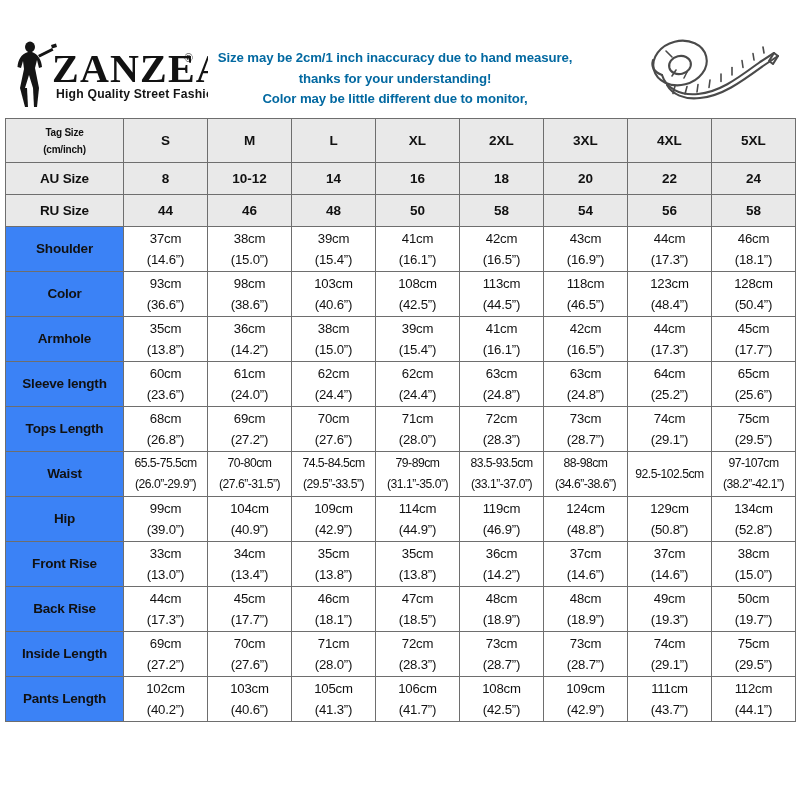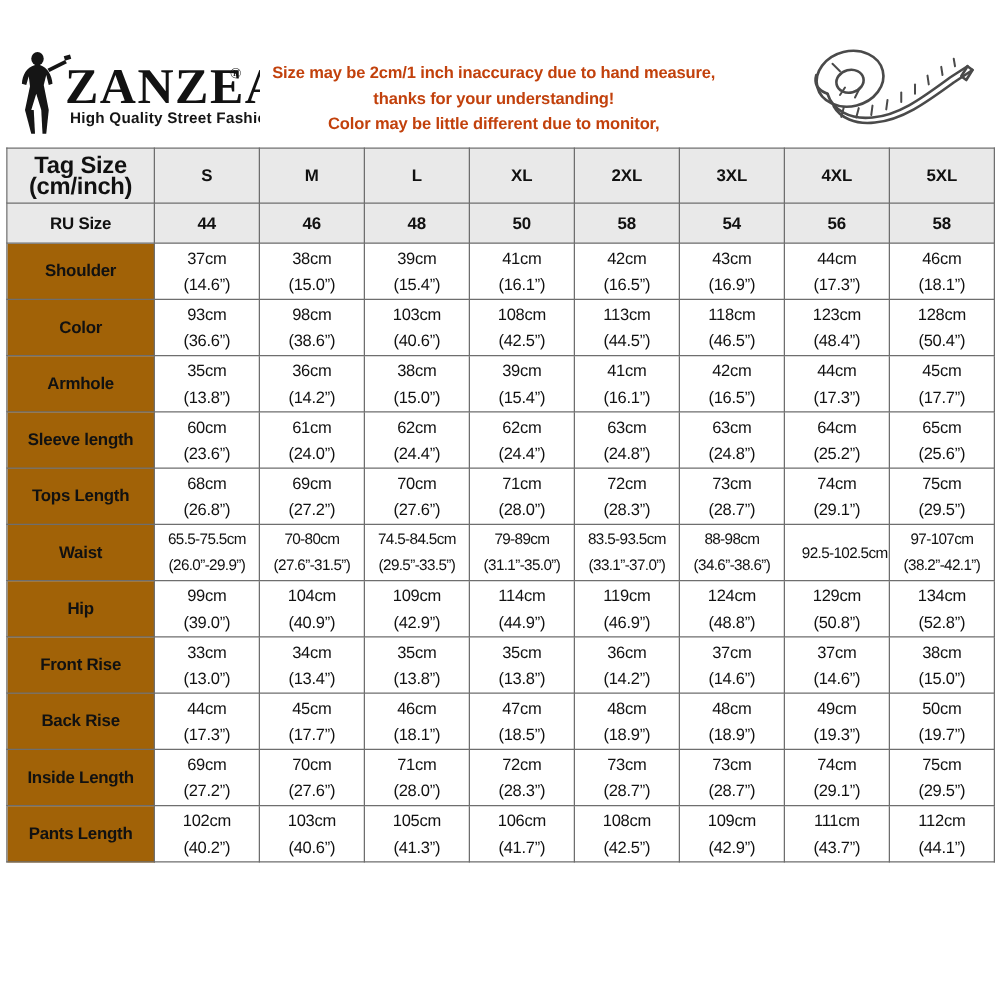--- a/index.html
+++ b/index.html
@@ -36,21 +36,21 @@
     height: 72px;
   }
   .brand-svg { display: block; }
 
   .notice {
     position: absolute;
     left: 200px;
     top: 48px;
     width: 390px;
     text-align: center;
-    color: #c2410c;
+    color: #0369a1;
     font-size: 13.2px;
     font-weight: 700;
     line-height: 20.5px;
     letter-spacing: -0.1px;
   }
   .notice div { white-space: nowrap; }
 
   .tape {
     position: absolute;
     left: 642px;
@@ -77,28 +77,28 @@
     text-align: center;
     vertical-align: middle;
     color: #111;
     padding: 0 1px;
   }
   
   col.c-label { width: 118px; }
   col.c-data  { width: 84px; }
 
   td.rowlabel {
-    background: #a16207;
+    background: #3b82f6;
     font-weight: 700;
     font-size: 13.5px;
     line-height: 16px;
     letter-spacing: -0.2px;
   }
   td.rowlabel.two-line {
-    font-size: 19px;
+    font-size: 10px;
     line-height: 17px;
   }
 
   
   tr.sizerow td {
     background: #e9e9e9;
     font-weight: 700;
     font-size: 13.5px;
     height: 31px;
   }
@@ -113,21 +113,21 @@
     height: 44px;
     letter-spacing: -0.2px;
   }
   tr.measrow td.val .cm { display: block; white-space: nowrap; }
   tr.measrow td.val .inch { display: block; white-space: nowrap; }
   tr.measrow td.val.narrow .cm,
   tr.measrow td.val.narrow .inch {
     font-size: 12.2px;
     letter-spacing: -0.5px;
   }
-  tr.measrow td.val.wrapcell .cm { white-space: normal; text-align: right; }
+  tr.measrow td.val.wrapcell .cm { white-space: normal; }
 </style>
 </head>
 <body>
 
 <div class="page">
 
   <div class="header">
 
     <div class="brand">
       <svg class="brand-svg" width="200" height="72" viewBox="0 0 200 72">
@@ -211,20 +211,31 @@
           <td>L</td>
           <td>XL</td>
           <td>2XL</td>
           <td>3XL</td>
           <td>4XL</td>
           <td>5XL</td>
         </tr>
 
 
 
+        <tr class="sizerow">
+          <td class="rowlabel">AU Size</td>
+          <td>8</td>
+          <td>10-12</td>
+          <td>14</td>
+          <td>16</td>
+          <td>18</td>
+          <td>20</td>
+          <td>22</td>
+          <td>24</td>
+        </tr>
 
         <tr class="sizerow">
           <td class="rowlabel">RU Size</td>
           <td>44</td>
           <td>46</td>
           <td>48</td>
           <td>50</td>
           <td>58</td>
           <td>54</td>
           <td>56</td>

